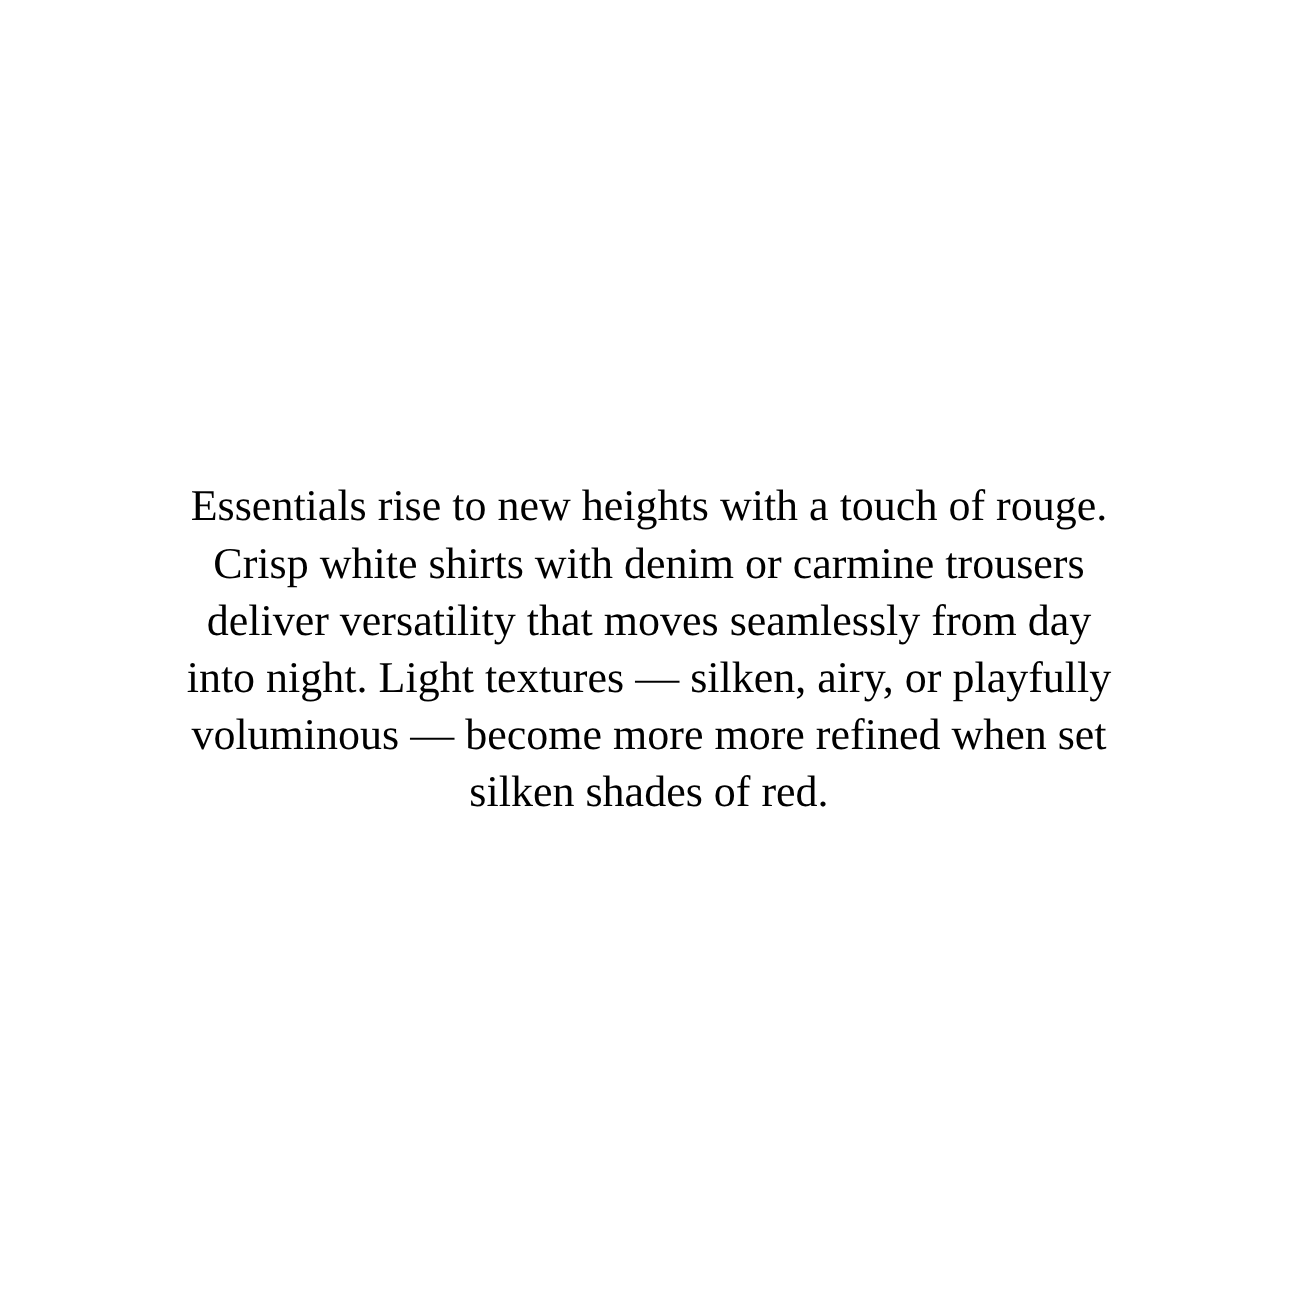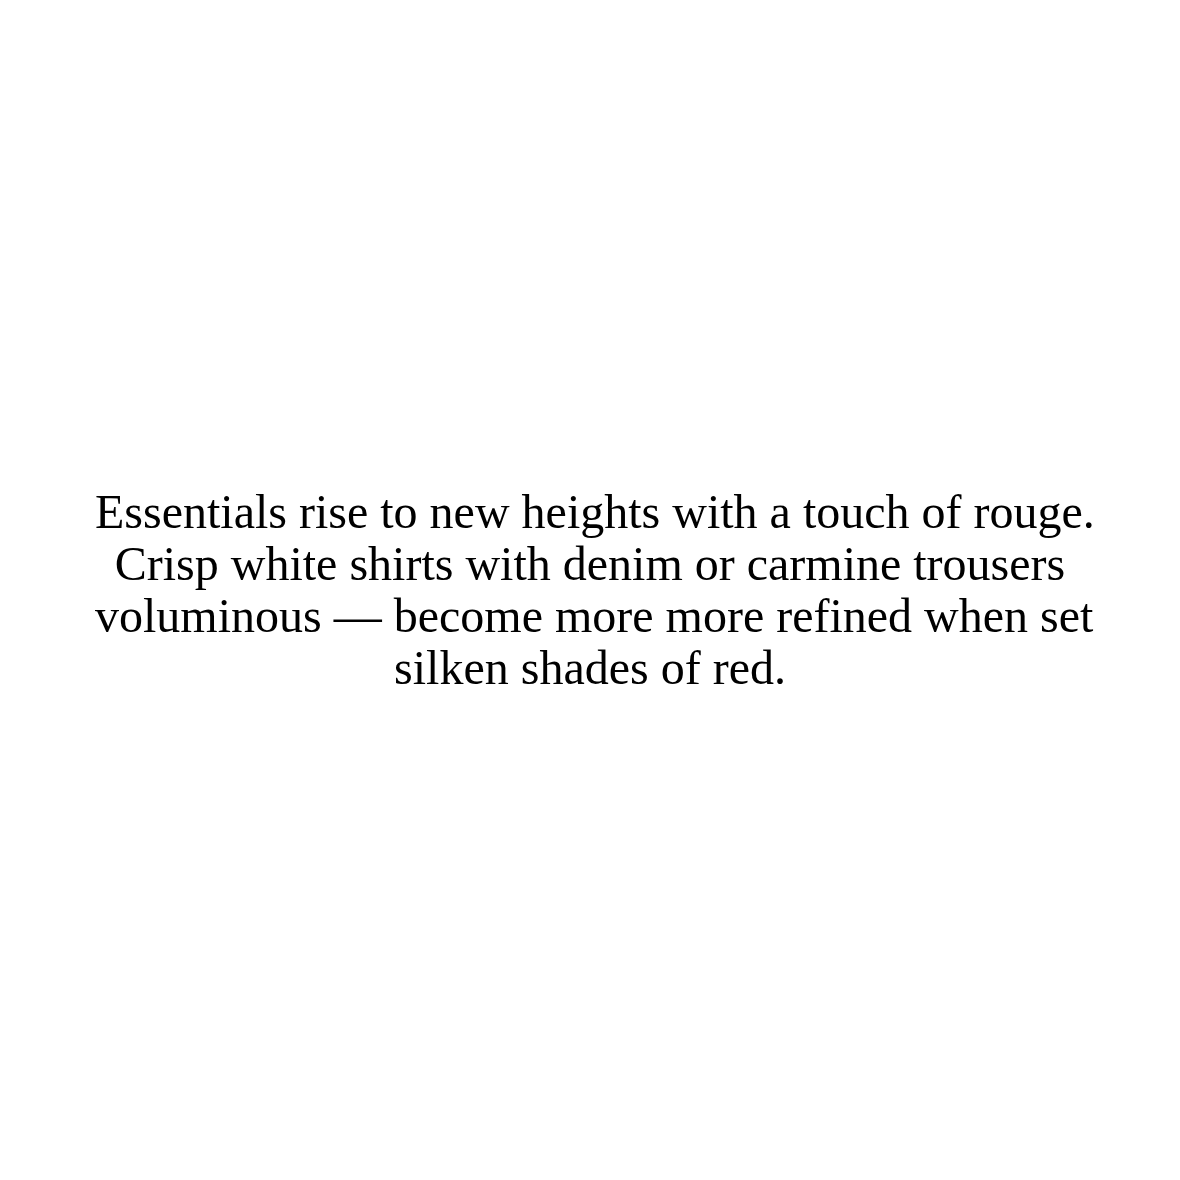--- a/index.html
+++ b/index.html
@@ -13,34 +13,36 @@
   .page {
     width: 1180px;
     height: 1180px;
     display: flex;
     align-items: center;
     justify-content: center;
   }
   .paragraph {
     width: 990px;
     font-family: "Liberation Serif", "DejaVu Serif", serif;
-    font-size: 48px;
+    font-size: 40px;
     line-height: 52px;
     color: #000000;
     text-align: center;
     font-weight: 400;
   }
   .paragraph .line {
     display: block;
     white-space: nowrap;
   }
 </style>
 </head>
 <body>
 
 <div class="page">
   <div class="paragraph">
     <span class="line">Essentials rise to new heights with a touch of rouge.</span>
     <span class="line">Crisp white shirts with denim or carmine trousers</span>
+    <span class="line">deliver versatility that moves seamlessly from day</span>
+    <span class="line">into night. Light textures — silken, airy, or playfully</span>
     <span class="line">voluminous — become more more refined when set</span>
     <span class="line">silken shades of red.</span>
   </div>
 </div>
 
 </body></html>

